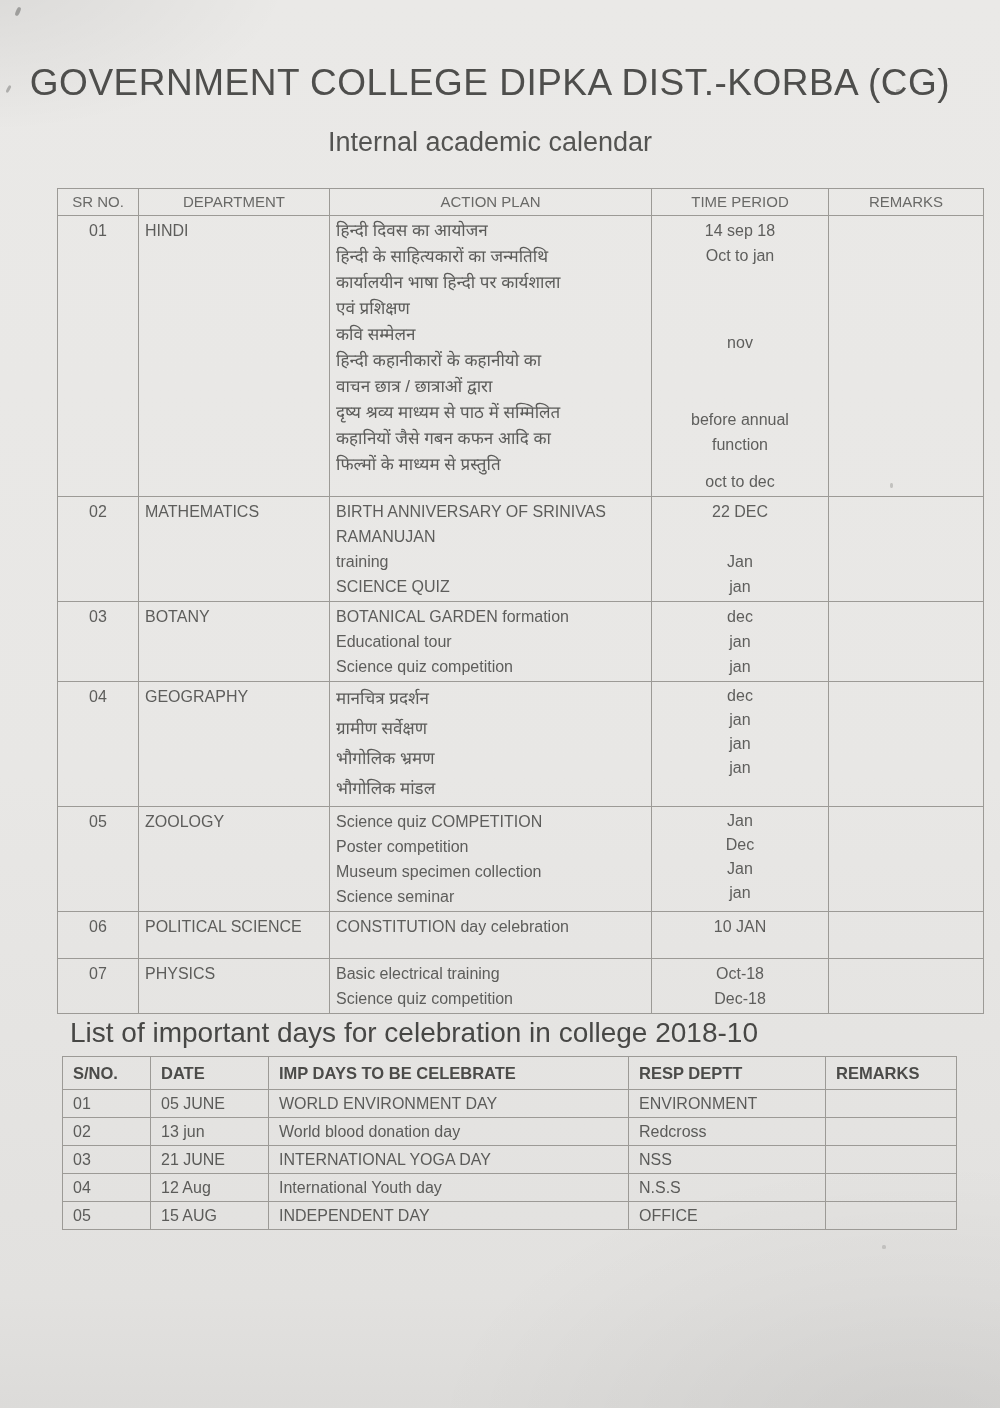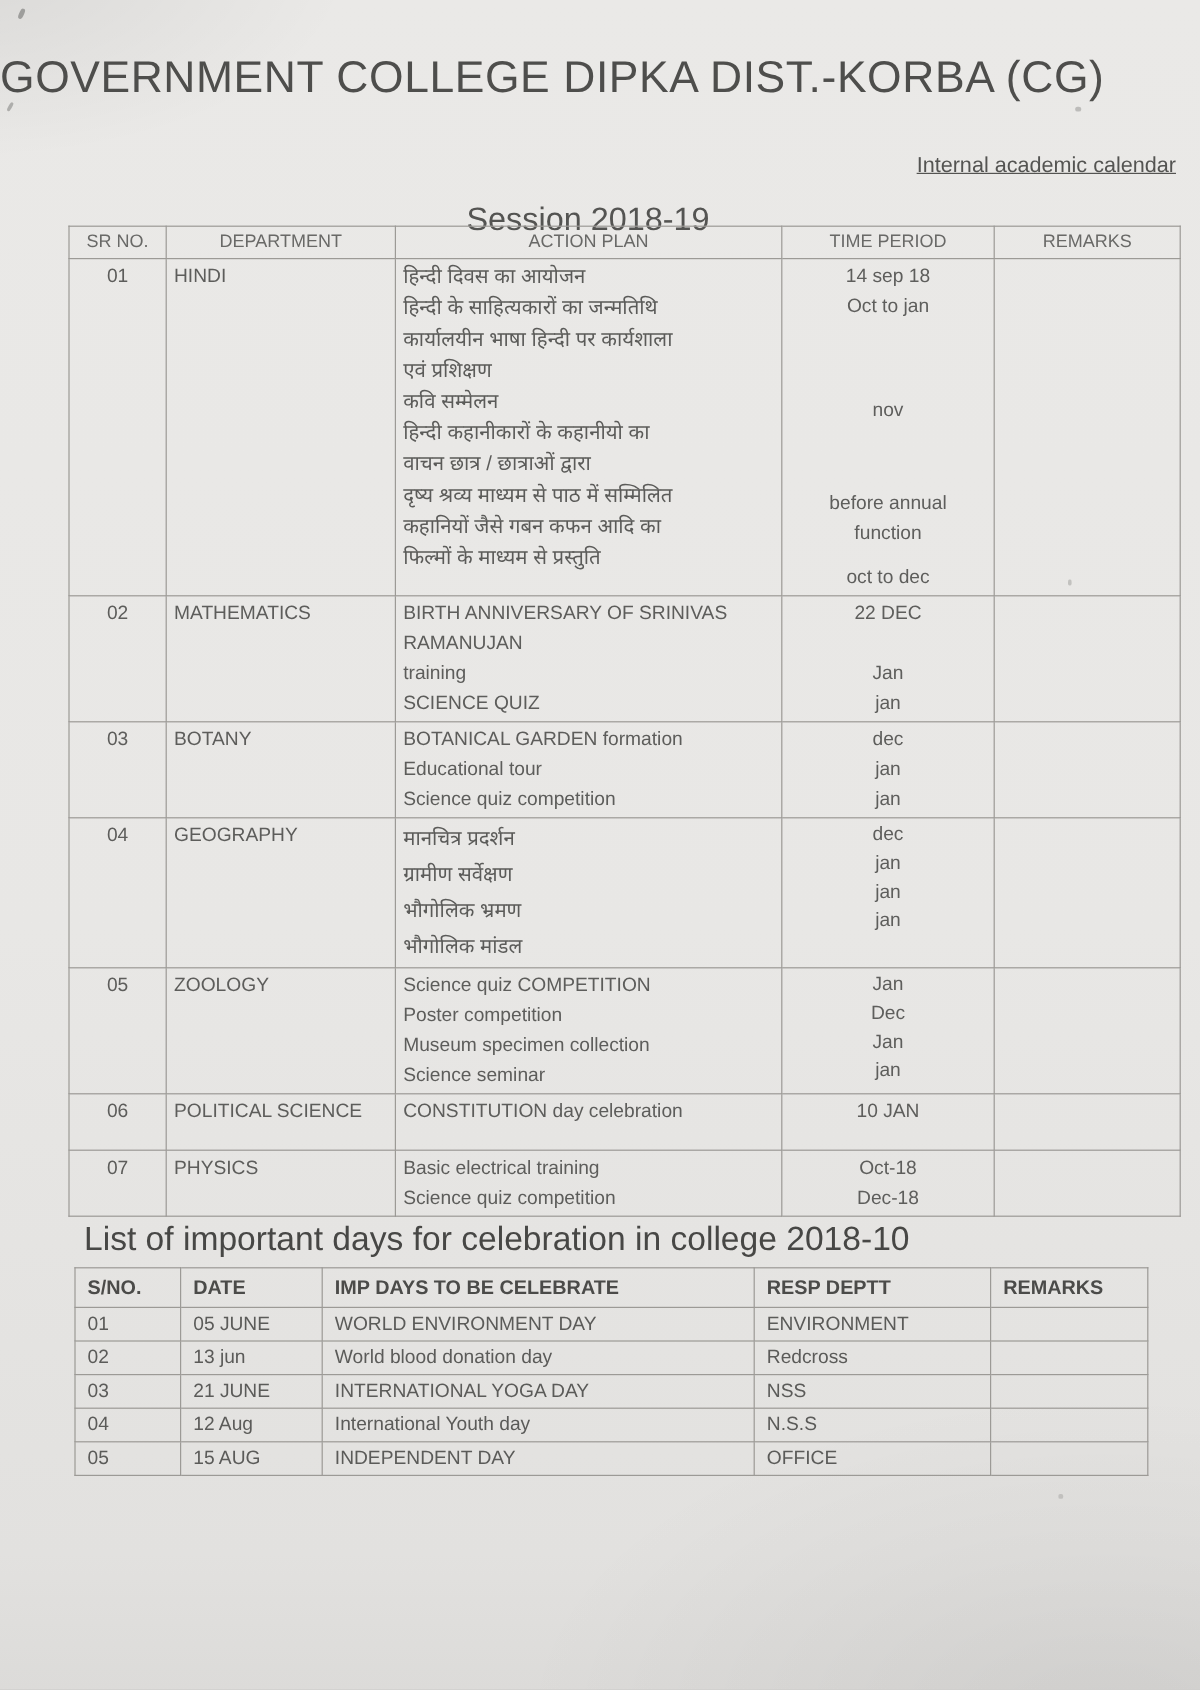--- a/index.html
+++ b/index.html
@@ -9,24 +9,24 @@
     margin:0 auto;
     overflow:hidden;
     font-family:"Liberation Sans","DejaVu Sans",sans-serif;
     color:#5a5a58;
     background:
       radial-gradient(520px 260px at -3% -2%, rgba(0,0,0,0.07), transparent 62%),
       radial-gradient(820px 460px at 92% 102%, rgba(0,0,0,0.06), transparent 60%),
       linear-gradient(180deg,#eae9e7 0%,#e8e7e5 55%,#e2e1df 92%,#dcdbd9 100%);
   }
   
-  .title{position:absolute;top:44px;left:0;width:980px;text-align:left;
+  .title{position:absolute;top:62px;left:0;width:980px;text-align:center;
     font-size:37px;letter-spacing:.5px;color:#4e4e4c;white-space:nowrap;}
-  .sub1{position:absolute;top:127px;left:0;width:980px;text-align:right;
-    font-size:18px;color:#545452;text-decoration:underline;}
+  .sub1{position:absolute;top:127px;left:0;width:980px;text-align:center;
+    font-size:27px;color:#545452;}
   .sub2{position:absolute;top:168px;left:0;width:980px;text-align:center;
     font-size:27px;color:#545452;}
   .sec2-title{position:absolute;top:1017px;left:70px;font-size:28px;color:#474745;}
 
   
   table{border-collapse:collapse;table-layout:fixed;background:transparent;}
   td{border:1px solid #9c9a96;vertical-align:top;padding:2px 6px;
      font-size:16px;line-height:25px;color:#5d5d5b;overflow:hidden;}
   .t1{position:absolute;top:188px;left:57px;width:926px;}
   .t1 .hdr td{font-size:15px;color:#696967;text-align:center;height:22px;
@@ -58,21 +58,20 @@
 <div class="page">
 
   <div class="speck sp1"></div>
   <div class="speck sp2"></div>
   <div class="speck sp3"></div>
   <div class="speck sp4"></div>
   <div class="speck sp5"></div>
 
   <div class="title">GOVERNMENT COLLEGE DIPKA DIST.-KORBA (CG)</div>
   <div class="sub1">Internal academic calendar</div>
-  <div class="sub2">Session 2018-19</div>
 
   <table class="t1">
     <colgroup>
         <col style="width:81px">
         <col style="width:191px">
         <col style="width:322px">
         <col style="width:177px">
         <col style="width:155px">
       </colgroup>
     <tbody>

